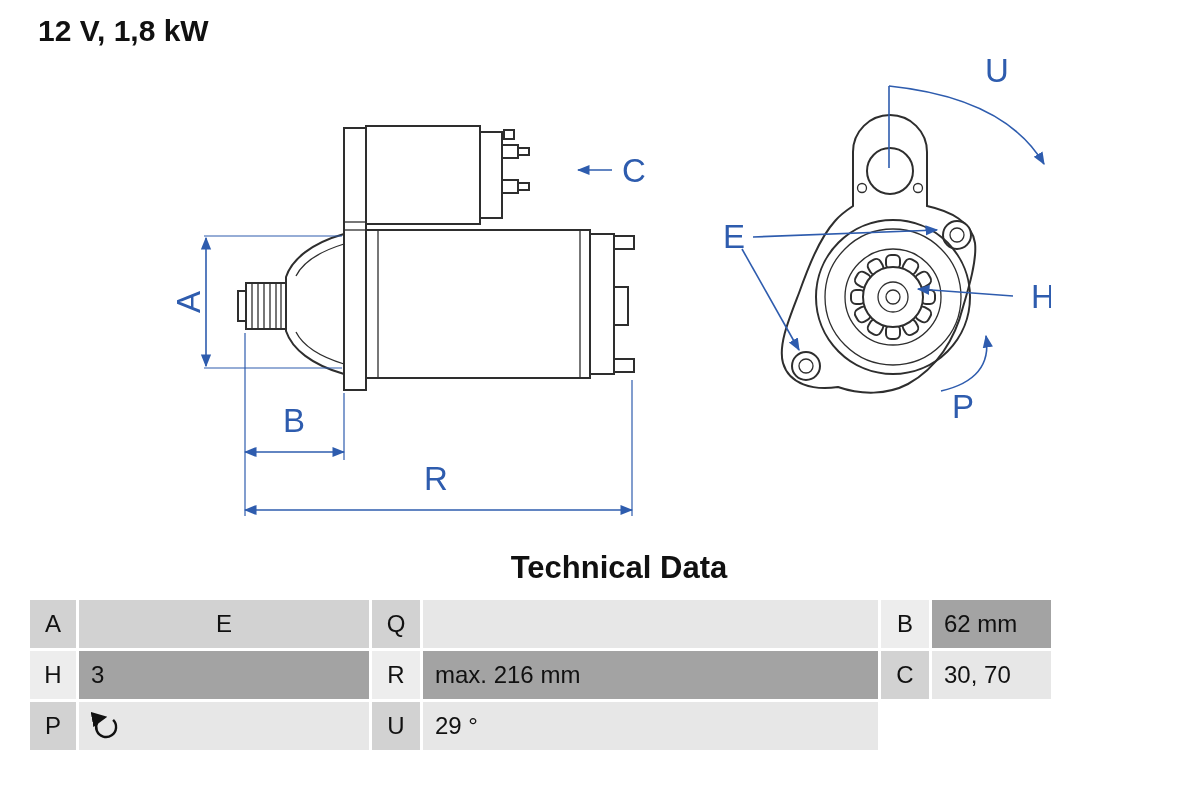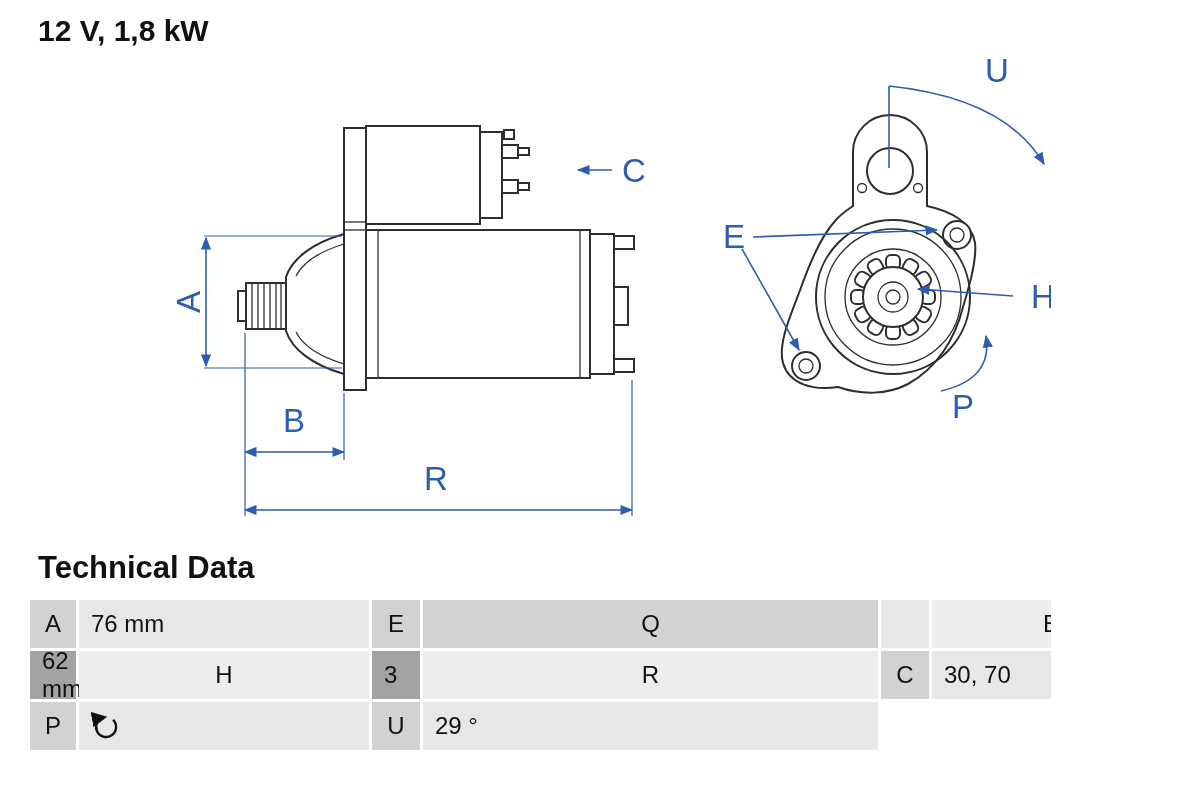--- a/index.html
+++ b/index.html
@@ -1,17 +1,17 @@
 <!DOCTYPE html>
 <html><head>
 <meta charset="utf-8">
 <style>
   html,body{margin:0;padding:0;background:#fff;}
   .page{position:relative;width:1051px;height:799px;background:#ffffff;
-        font-family:"Liberation Sans",sans-serif;overflow:hidden;color:#111;}
+        font-family:"Liberation Sans",sans-serif;overflow:hidden;color:#111;text-align:center;}
   .title{position:absolute;left:38px;top:14px;margin:0;font-size:30px;font-weight:700;color:#111;}
   .drawing{position:absolute;left:0;top:0;}
   .tech{position:absolute;left:0;top:546px;width:1200px;}
   .tech h2{margin:4px 0 14px 38px;font-size:31px;font-weight:700;color:#111;}
   .ttable{margin-left:30px;width:1140px;display:grid;
           grid-template-columns:46px 290px 48px 455px 48px auto;
           grid-auto-rows:48px;gap:3px;}
   .cell{display:flex;align-items:center;font-size:24px;color:#111;}
   .k{justify-content:center;}
   .v{padding-left:12px;}
@@ -184,30 +184,30 @@
       </g>
     </g>
   </svg>
 
   <div class="tech">
     <h2>Technical Data</h2>
 
     <div class="ttable">
 
       <div class="cell k ok">A</div>
-      <div class="cell v ov">76 mm</div>
       <div class="cell k ok">E</div>
       <div class="cell k ok">Q</div>
       <div class="cell v ov"></div>
 
       <div class="cell k ek">B</div>
       <div class="cell v ev">62 mm</div>
       <div class="cell k ek">H</div>
       <div class="cell v ev">3</div>
       <div class="cell k ek">R</div>
+      <div class="cell v ev">max. 216 mm</div>
 
       <div class="cell k ok">C</div>
       <div class="cell v ov">30, 70</div>
       <div class="cell k ok">P</div>
       <div class="cell v ov">
         <svg width="32" height="30" viewBox="0 0 32 30">
           <defs>
             <marker id="pk" viewBox="0 0 10 10" refX="8" refY="5" markerWidth="6.5" markerHeight="6.5" orient="auto">
               <path d="M0,0 L10,5 L0,10 Z" fill="#111"></path>
             </marker>

